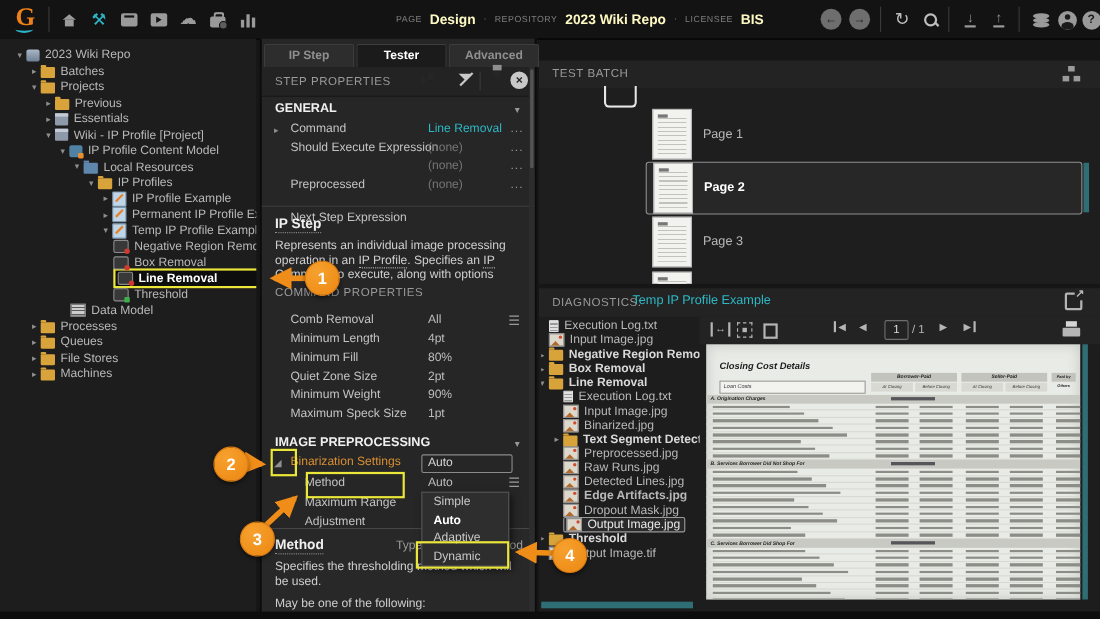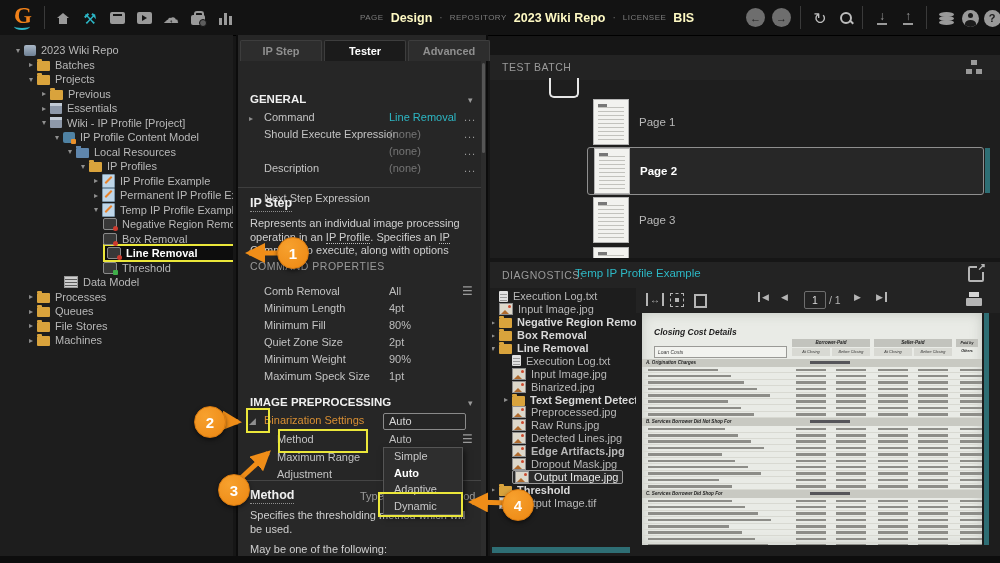--- a/index.html
+++ b/index.html
@@ -368,20 +368,31 @@
         </div>
       </div>
   </div>
 
   <div class="middle">
     <div class="tabs">
       <div class="tab">IP Step</div>
       <div class="tab active">Tester</div>
       <div class="tab">Advanced</div>
     </div>
+    <div class="panel-head">
+      <span class="panel-title">STEP PROPERTIES</span>
+      <span class="sp-ic" style="left:139px"><span class="i-run"></span></span>
+      <span class="sp-ic" style="left:158px"><span class="i-toggle"></span></span>
+      <span class="sp-ic" style="left:178px"><span class="i-nofilter"></span></span>
+      <span class="tb-sep" style="left:198px;top:4px;height:17px"></span>
+      <span class="sp-ic" style="left:207px"><span class="i-save"></span></span>
+      <span class="sp-ic" style="left:226px">
+          <span class="i-close">×</span>
+        </span>
+    </div>
 
     <div class="sec-head" style="top:58px">GENERAL</div>
     <div class="sec-chev" style="top:60px">▾</div>
     <div id="general-rows">
         <div>
           <span class="p-exp" style="top: 79px;">▸</span>
           <span class="prow-l" style="left: 26px; top: 76px;">Command</span>
           <span class="prow-v v-accent" style="top: 76px;">Line Removal</span>
           <span class="p-ell" style="top: 76px;">...</span>
         </div>
@@ -389,21 +400,21 @@
           <span class="prow-l" style="left: 26px; top: 93px;">Should Execute Expression</span>
           <span class="prow-v v-muted" style="top: 93px;">(none)</span>
           <span class="p-ell" style="top: 93px;">...</span>
         </div>
         <div>
           <span class="prow-l" style="left: 26px; top: 117px; margin-top: 40px;">Next Step Expression</span>
           <span class="prow-v v-muted" style="top: 110px;">(none)</span>
           <span class="p-ell" style="top: 110px;">...</span>
         </div>
         <div>
-          <span class="prow-l" style="left: 26px; top: 127px;">Description</span>
+          <span class="prow-l" style="left: 26px; top: 127px;">Preprocessed</span>
           <span class="prow-v v-muted" style="top: 127px;">(none)</span>
           <span class="p-ell" style="top: 127px;">...</span>
         </div>
       </div>
 
     <div style="position:absolute;left:0;top:152px;width:100%;height:1px;background:#3e3e3e"></div>
     <div class="doc-title" style="top:161px">IP Step</div>
     <div class="doc-body" style="top:182px;height:39px">
       <span>Represents an individual image processing operation in an </span><span class="doc-link">IP Profile</span><span>. Specifies an </span><span class="doc-link">IP Command</span><span> to execute, along with options which control how</span>
     </div>

